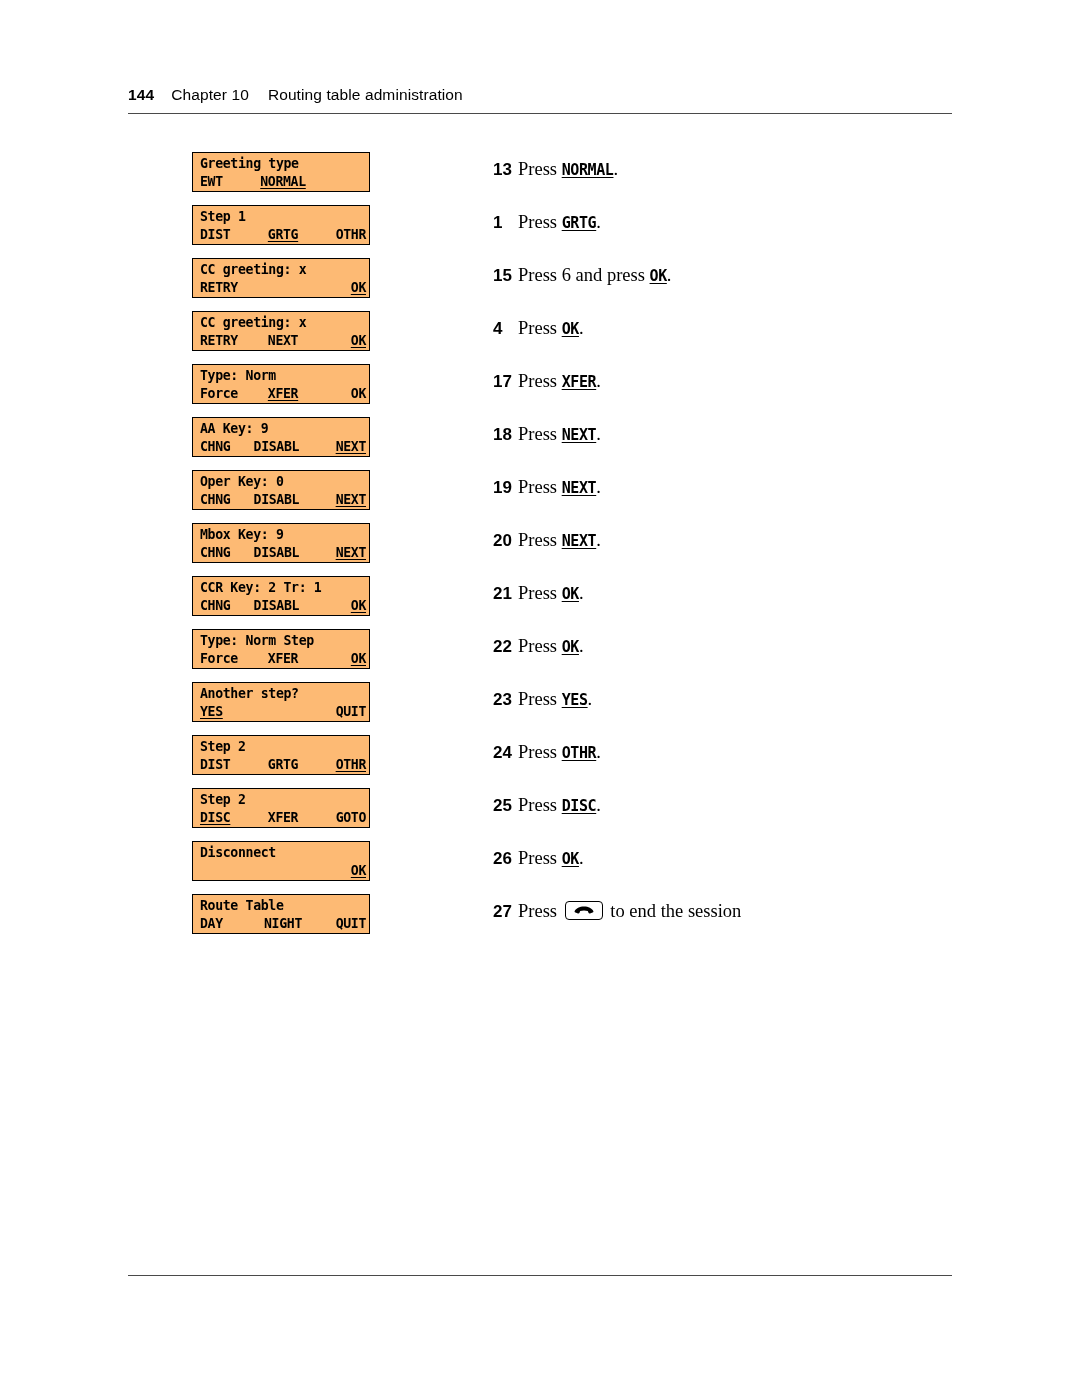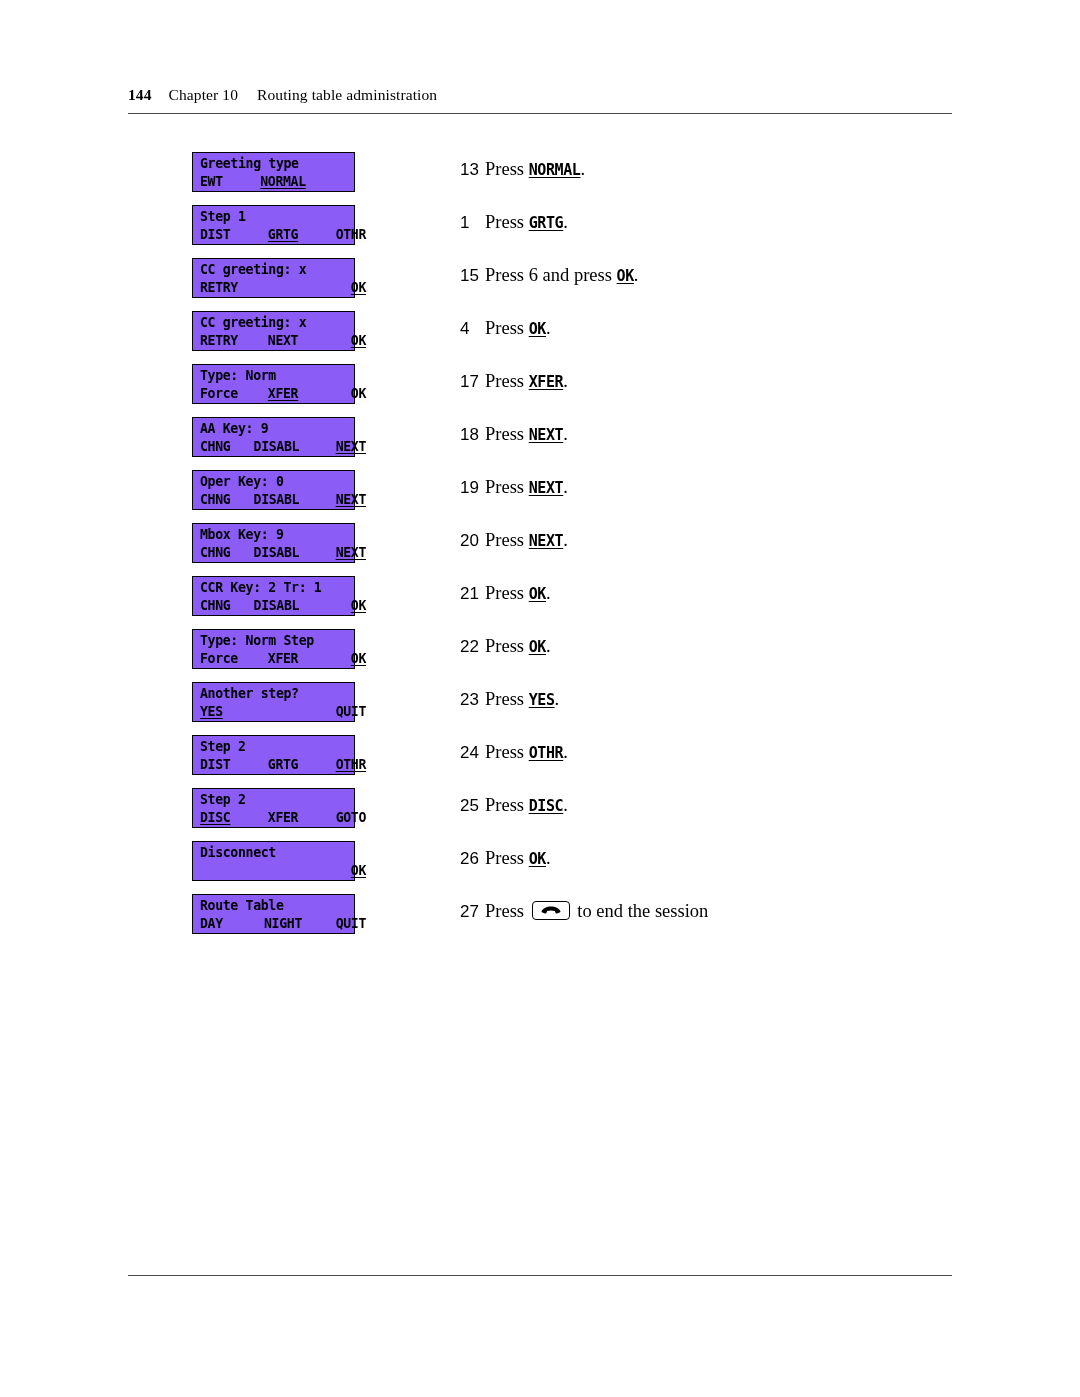--- a/index.html
+++ b/index.html
@@ -19,21 +19,21 @@
   
   #page-header {
     position: absolute;
     left: 128px;
     top: 86px;
     width: 824px;
   }
   #page-header .hdr-line {
     display: flex;
     align-items: flex-start;
-    font-family: Liberation Serif, serif;
+    font-family: Liberation Sans, sans-serif;
     font-size: 15.5px;
     letter-spacing: 0.1px;
   }
   #page-header .pageno {
     font-weight: bold;
     margin-right: 17px;
   }
   #page-header .chaplabel {
     margin-right: 19px;
   }
@@ -53,25 +53,25 @@
   .proc-row {
     position: relative;
     height: 53px;
   }
 
   
   .lcd {
     position: absolute;
     left: 0;
     top: 0;
-    width: 163px;
+    width: 178px;
     height: 40px;
     box-sizing: border-box;
     border: 1.6px solid #000000;
-    background: #8b5cf6;
+    background: #fdba74;
     padding: 2px 5px 0 7px;
     font-family: "DejaVu Sans Mono", "Liberation Mono", monospace;
     font-size: 13.2px;
     line-height: 18px;
     letter-spacing: -0.35px;
     font-weight: 600;
   }
   .lcd .lcd-line {
     display: flex;
     white-space: pre;
@@ -105,24 +105,25 @@
     position: absolute;
     left: 268px;
     top: 6px;
     font-family: "Liberation Serif", serif;
     font-size: 18.5px;
     line-height: 22px;
     white-space: nowrap;
   }
   .instr .num {
     font-family: "Liberation Sans", sans-serif;
-    font-weight: normal;
+    font-weight: bold;
     font-size: 17px;
     display: inline-block;
     width: 25px;
+    margin-left: 33px;
   }
   .instr .txt { }
   .key {
     font-family: "DejaVu Sans Mono", "Liberation Mono", monospace;
     font-size: 15px;
     font-weight: 600;
     letter-spacing: -0.4px;
     text-decoration: underline;
     text-underline-offset: 1.5px;
   }

